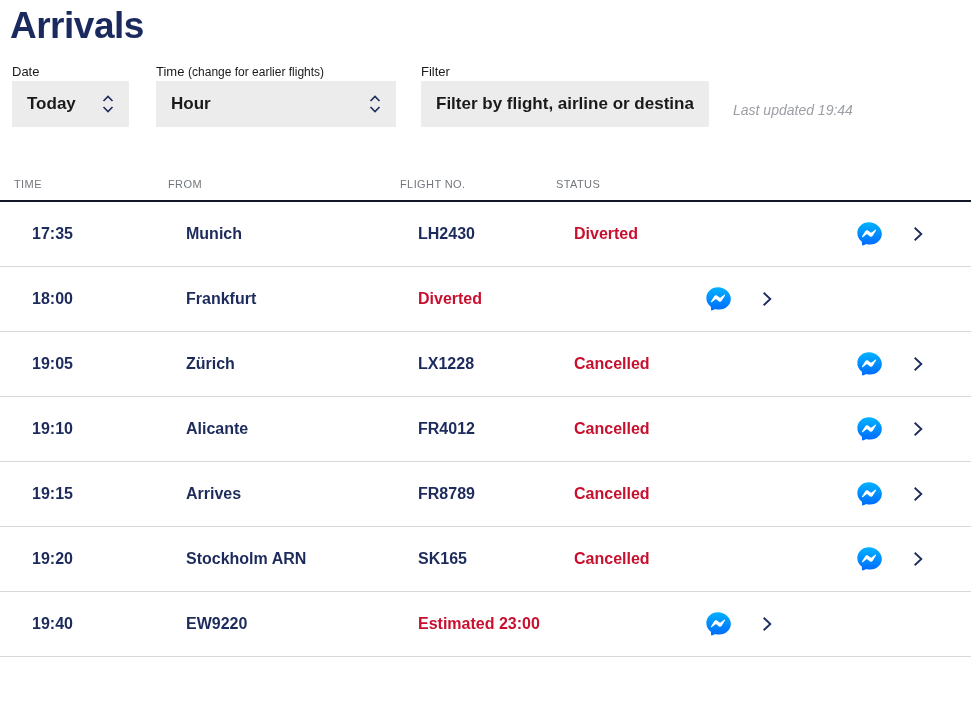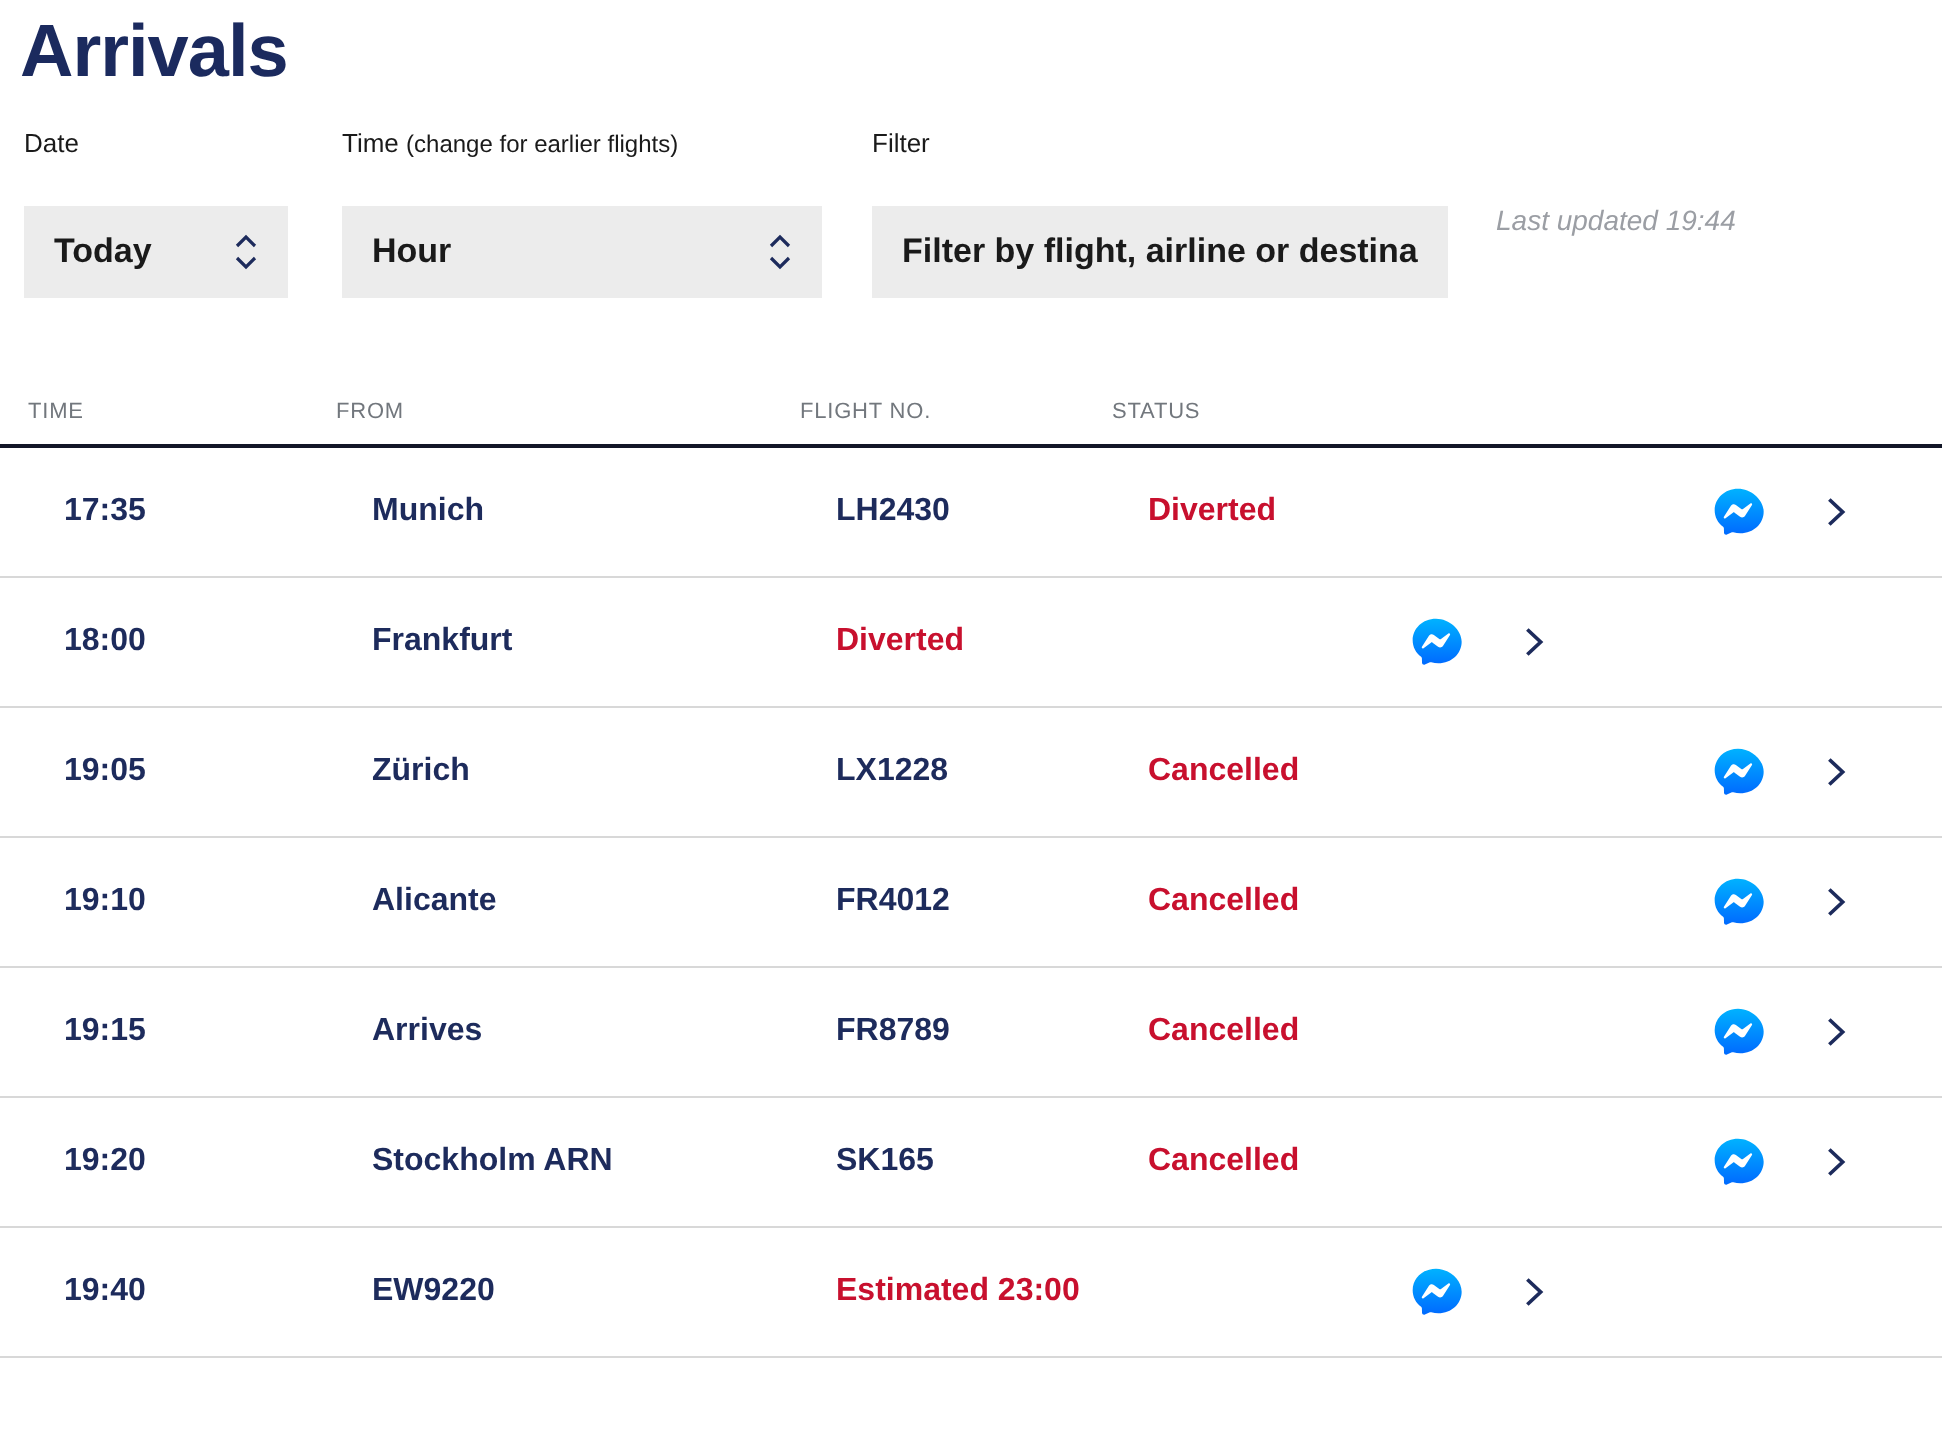--- a/index.html
+++ b/index.html
@@ -26,40 +26,40 @@
   
   .controls {
     display: flex;
     align-items: flex-start;
     margin: 17px 0 0 12px;
   }
   .control-group { display: flex; flex-direction: column; }
   .control-label {
     font-size: 13px;
     color: #1a1a1a;
-    margin-bottom: 24px;
+    margin-bottom: 2px;
     height: 15px;
   }
   .control-label .note { font-size: 12px; }
   .control-box {
     height: 46px;
     background: #ececec;
     display: flex;
     align-items: center;
     justify-content: space-between;
     padding: 0 13px 0 15px;
     cursor: pointer;
     border: none;
   }
   .control-box .value {
     font-size: 17px;
     font-weight: 700;
     color: #1a1a1a;
   }
-  .date-group .control-box { width: 132px; }
+  .date-group .control-box { width: 117px; }
   .time-group { margin-left: 27px; }
   .time-group .control-box { width: 240px; }
   .filter-group { margin-left: 25px; }
   .filter-input {
     width: 288px;
     height: 46px;
     background: #ececec;
     border: none;
     outline: none;
     padding: 0 15px;

